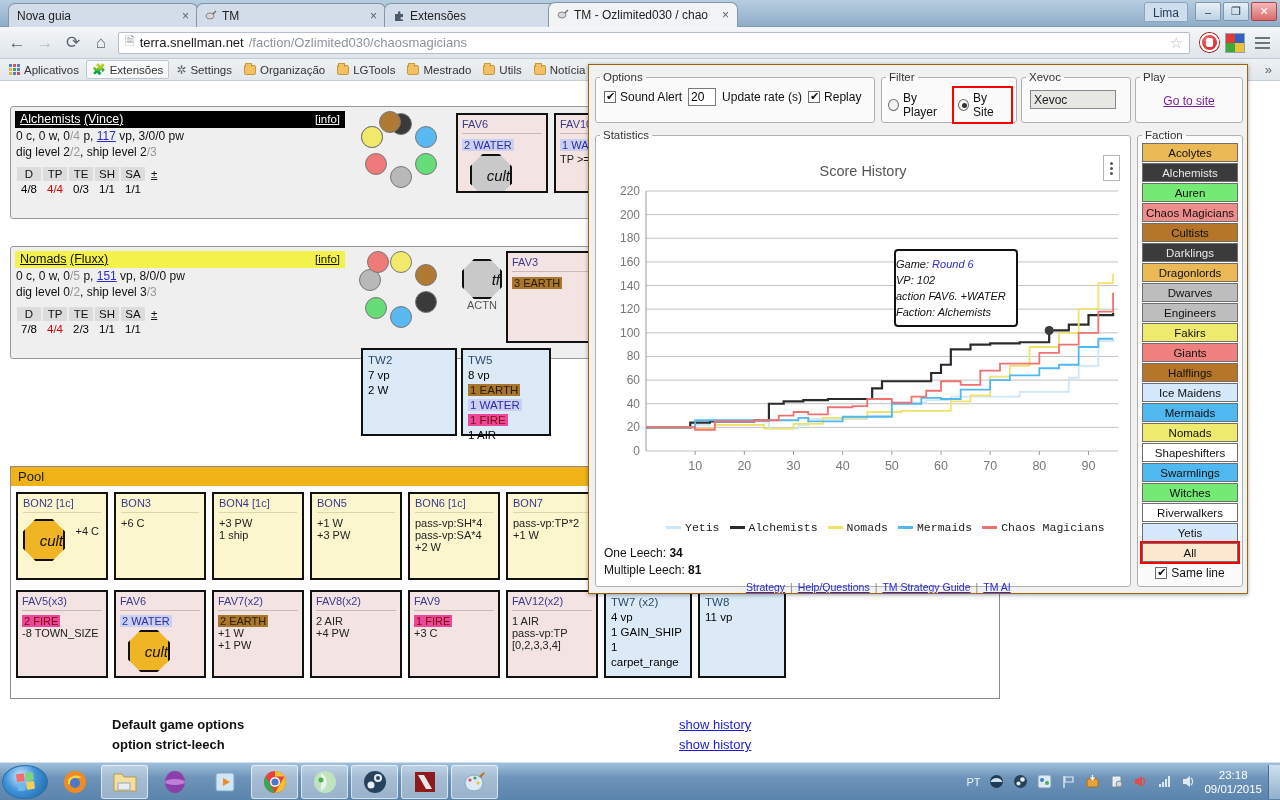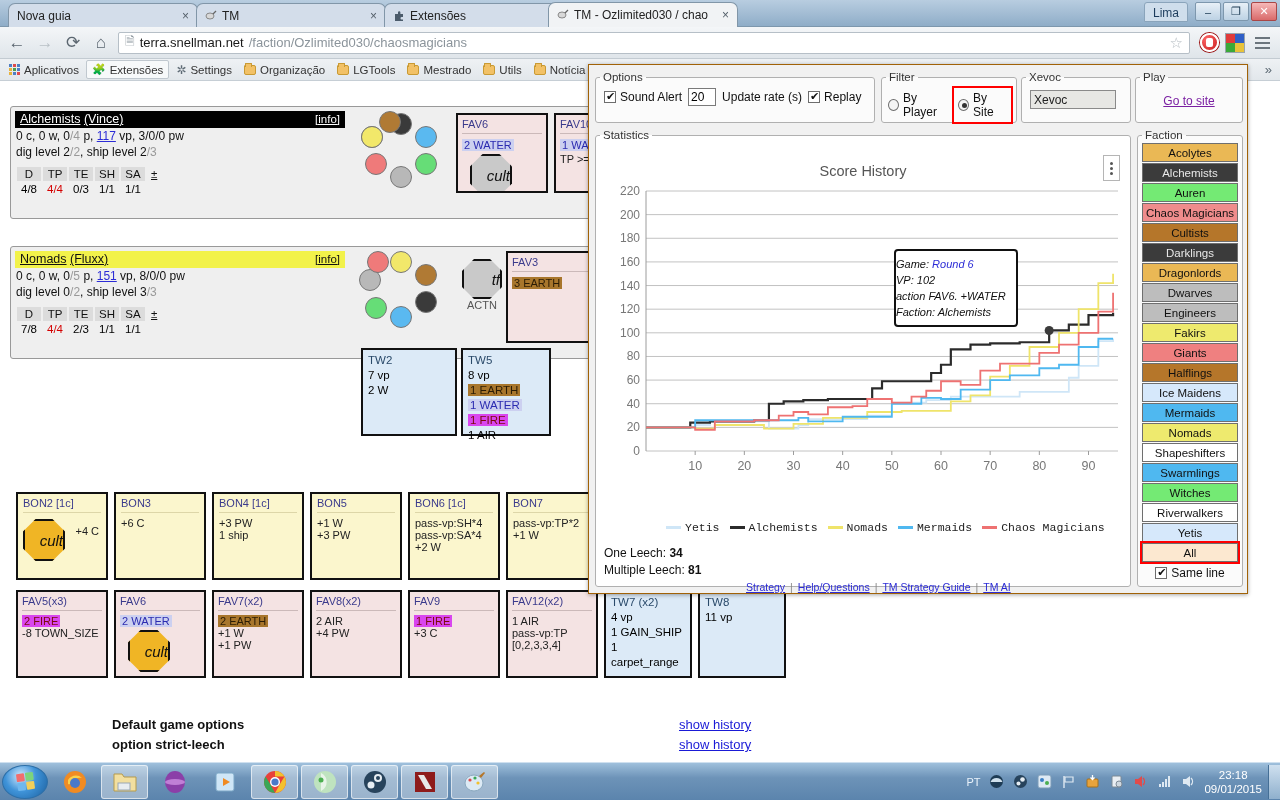--- a/index.html
+++ b/index.html
@@ -121,21 +121,21 @@
 
   .card {
     position:absolute; border:2px solid #111; background:#f4e3e3;
     font-size:11px; color:#222; padding:3px 4px; overflow:hidden;
   }
   .card .ttl { color:#3a3a8c; font-size:11px; }
   .card .rule { border-top:1px solid #cbb9b9; margin:3px 0 4px; }
   .card .ln { line-height:14px; }
   .el-water { background:#ccd0f0; color:#2b2bb0; padding:0 2px; }
   .el-earth { background:#a8762c; color:#2b1c05; padding:0 2px; }
-  .el-fire  { background:#d946ef; color:#7a0b0b; padding:0 2px; }
+  .el-fire  { background:#ec4899; color:#7a0b0b; padding:0 2px; }
   .oct {
     width:42px; height:42px; background:#c9c9c9; border:2px solid #111;
     clip-path:polygon(30% 0,70% 0,100% 30%,100% 70%,70% 100%,30% 100%,0 70%,0 30%);
     display:flex; align-items:center; justify-content:flex-end; font-size:15px; color:#111;font-style:italic;
   }
   .oct.gold { background:#f0b525; }
   .tw { position:absolute; border:2px solid #111; background:#dceaf7; font-size:11.5px; padding:3px 5px; line-height:15px; }
   .tw .ttl { color:#2a4a6a; }
 
   .pool-box { position:absolute; border:1px solid #8a8a8a; background:#fff; }
@@ -465,20 +465,23 @@
   </div>
   <div class="tw" style="left:461px; top:267px; width:90px; height:88px;">
     <div class="ttl">TW5</div>
     <div>8 vp</div>
     <div><span class="el-earth">1 EARTH</span></div>
     <div><span class="el-water">1 WATER</span></div>
     <div><span class="el-fire">1 FIRE</span></div>
     <div>1 AIR</div>
   </div>
 
+  <div class="pool-box" style="left:10px; top:385px; width:990px; height:233px;">
+    <div class="pool-hdr">Pool</div>
+  </div>
 
   <div class="bon" style="left:16px; top:411px; width:92px; height:88px;">
     <div class="ttl">BON2 [1c]</div>
     <div class="rule"></div>
     <div style="position:relative;height:48px;">
       <div class="oct gold" style="position:absolute;left:0;top:2px;">
           <span>cult</span>
         </div>
       <div style="position:absolute;right:2px;top:8px;">+4 C</div>
     </div>

